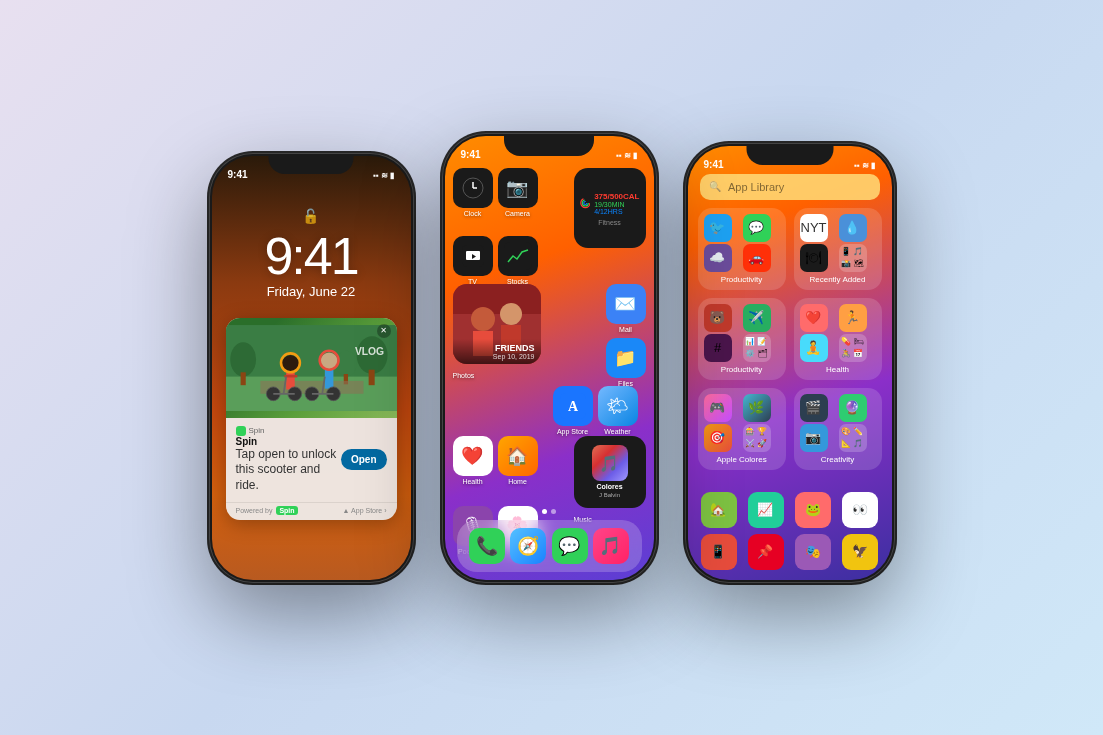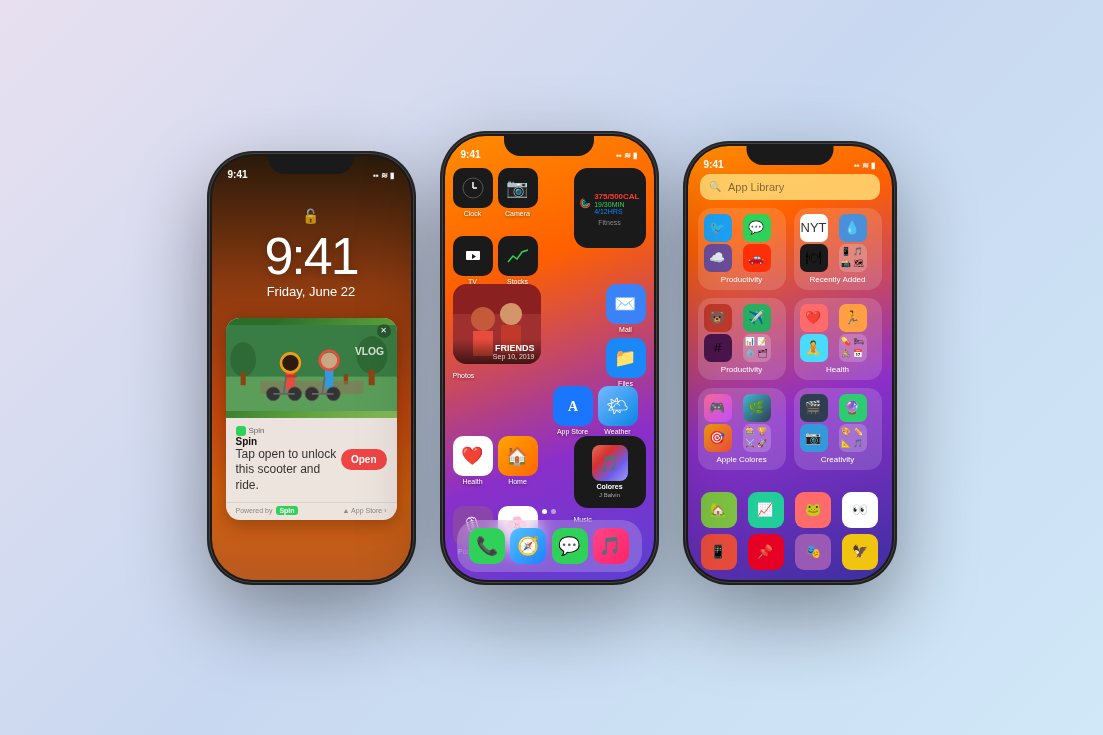--- a/index.html
+++ b/index.html
@@ -166,21 +166,21 @@
       align-items: center;
       justify-content: space-between;
     }
 
     .notif-text { flex: 1; }
     .notif-app { font-size: 8px; color: #666; font-weight: 500; display: flex; align-items: center; gap: 3px; }
     .notif-title { font-size: 10px; font-weight: 700; color: #111; }
     .notif-body { font-size: 12px; color: #333; line-height: 1.3; }
 
     .notif-open-btn {
-      background: #ef4444;
+      background: #0369a1;
       color: white;
       border-radius: 14px;
       padding: 5px 10px;
       font-size: 10px;
       font-weight: 600;
       white-space: nowrap;
     }
 
     .notif-footer {
       padding: 4px 10px 6px;

